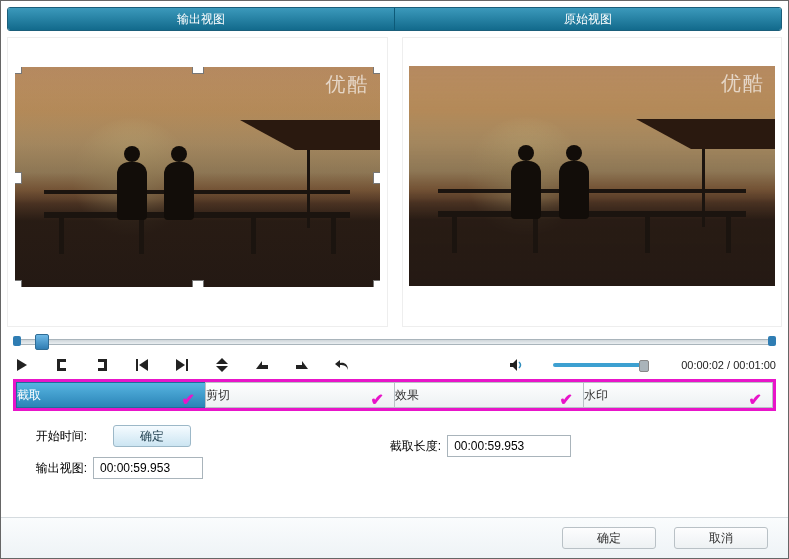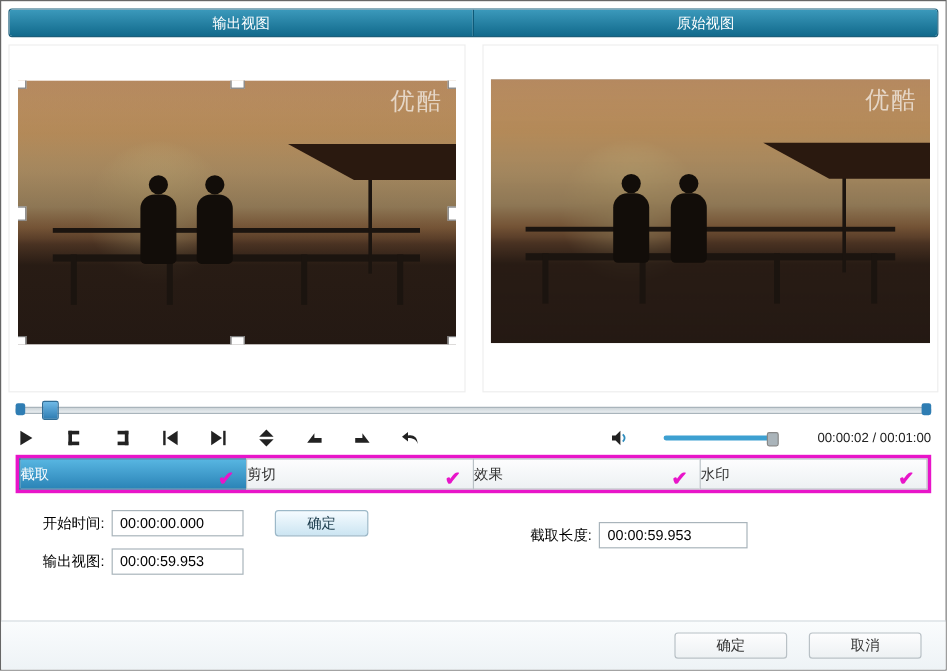--- a/index.html
+++ b/index.html
@@ -225,21 +225,20 @@
       <div class="tab">
           <span>水印</span>
           <span class="chk">✔</span>
         </div>
     </div>
 
     <div class="form-area">
       <div class="form-col">
         <div class="form-row">
           <span class="form-label">开始时间:</span>
-          <input class="text-input" value="00:00:00.000" style="">
           <span style="width:14px"></span>
           <button class="btn">确定</button>
         </div>
         <div class="form-row">
           <span class="form-label">输出视图:</span>
           <input class="text-input" value="00:00:59.953" style="">
         </div>
       </div>
       <div class="form-mid">
         <span>截取长度:</span>

